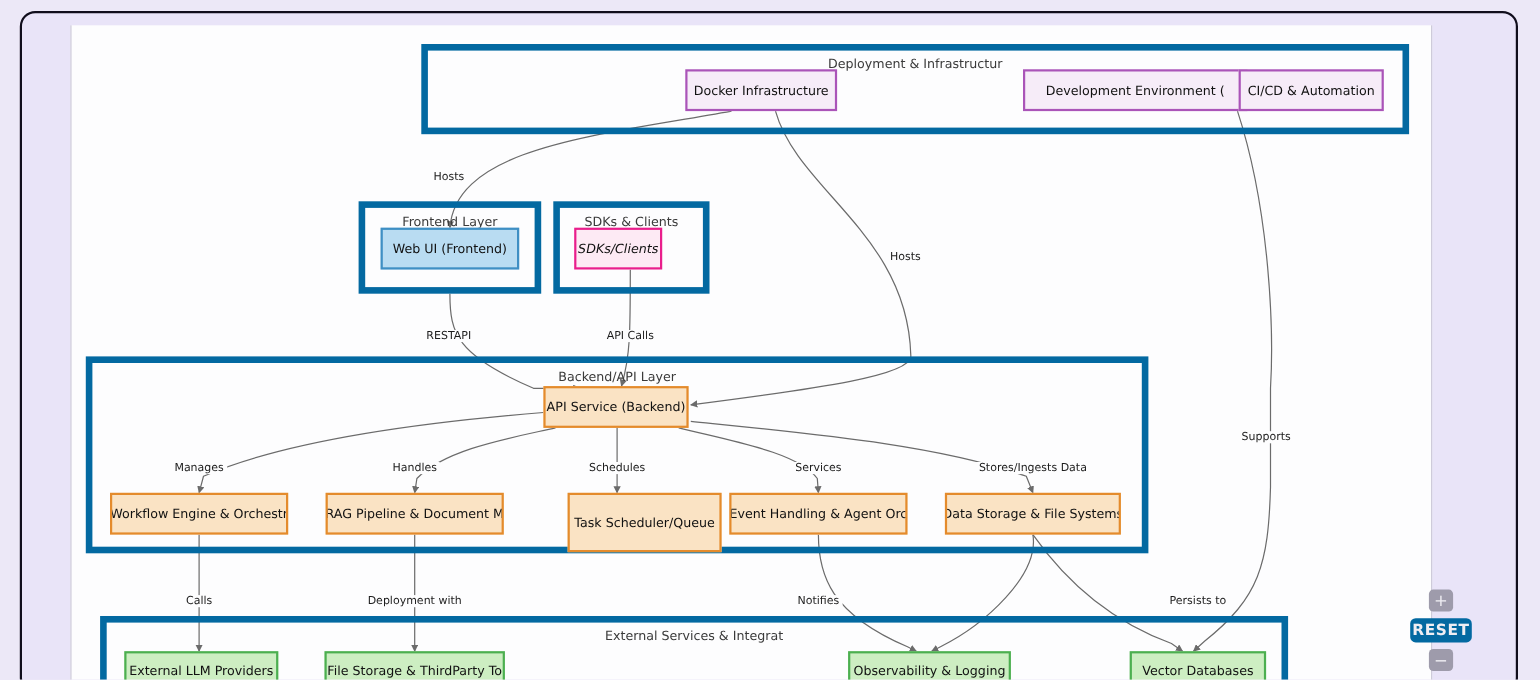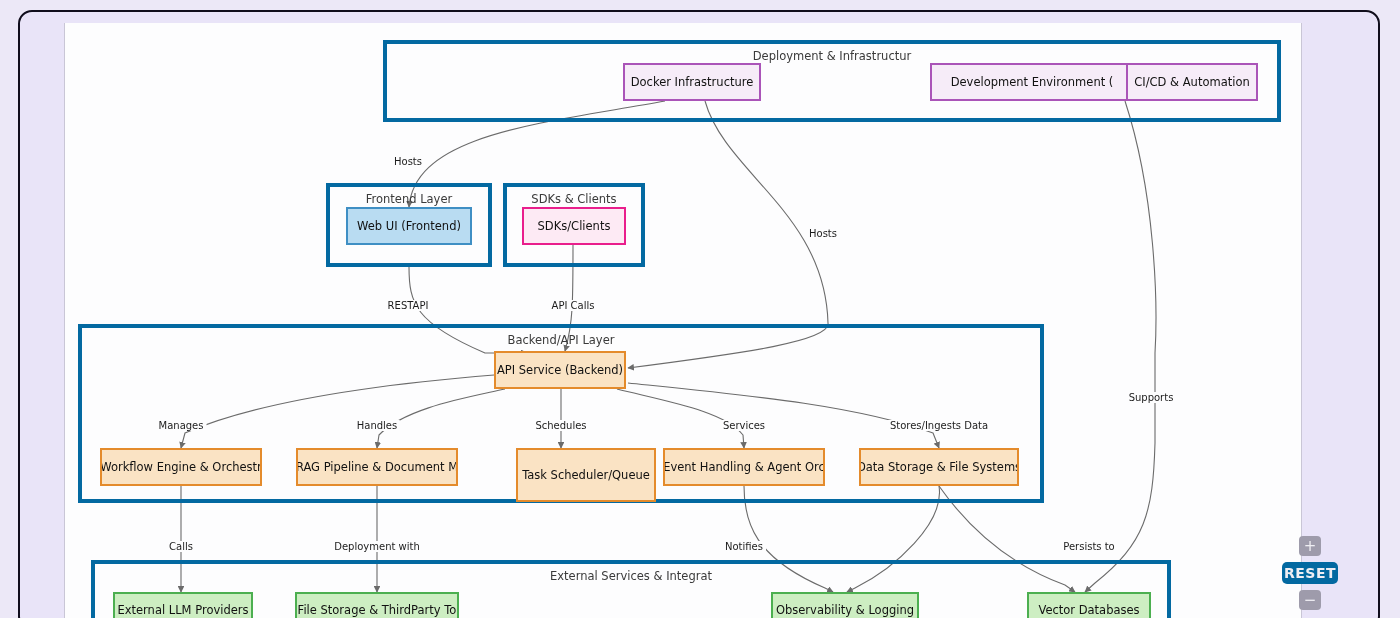--- a/index.html
+++ b/index.html
@@ -42,21 +42,21 @@
   }
   #diagram-svg {
     position: absolute;
     left: 0;
     top: 0;
   }
 
   
   .group-box {
     position: absolute;
-    border: 4px solid #0369a1;
+    border: 6px solid #0369a1;
     background: transparent;
     box-sizing: border-box;
   }
   .group-title {
     position: absolute;
     top: 5px;
     left: 0;
     width: 100%;
     text-align: center;
     font-size: 11.5px;
@@ -186,21 +186,21 @@
           </div>
           <div class="group-box" style="left: 26px; top: 537px; width: 1080px; height: 70px;">
             <div class="group-title">External Services &amp; Integrat</div>
           </div>
         </div>
       <div id="nodes-layer">
           <div class="node purple" style="left: 558px; top: 40px; width: 138px; height: 38px;">Docker Infrastructure</div>
           <div class="node purple" style="left: 865px; top: 40px; width: 204px; height: 38px;">Development Environment (</div>
           <div class="node purple" style="left: 1061px; top: 40px; width: 132px; height: 38px;">CI/CD &amp; Automation</div>
           <div class="node blue" style="left: 281px; top: 184px; width: 126px; height: 38px;">Web UI (Frontend)</div>
-          <div class="node pink" style="left: 457px; top: 184px; width: 104px; height: 38px;">SDKs/Clients</div>
+          <div class="node pink" style="left: 457px; top: 184px; width: 80px; height: 38px; font-style: italic;">SDKs/Clients</div>
           <div class="node orange" style="left: 429px; top: 328px; width: 132px; height: 38px;">API Service (Backend)</div>
           <div class="node orange" style="left: 35px; top: 425px; width: 162px; height: 38px;">Workflow Engine &amp; Orchestr</div>
           <div class="node orange" style="left: 231px; top: 425px; width: 162px; height: 38px;">RAG Pipeline &amp; Document M</div>
           <div class="node orange" style="left: 427px; top: 425px; width: 140px; height: 54px; margin-left: 24px;">Task Scheduler/Queue</div>
           <div class="node orange" style="left: 598px; top: 425px; width: 162px; height: 38px;">Event Handling &amp; Agent Orc</div>
           <div class="node orange" style="left: 794px; top: 425px; width: 160px; height: 38px;">Data Storage &amp; File Systems</div>
           <div class="node green" style="left: 48px; top: 569px; width: 140px; height: 36px;">External LLM Providers</div>
           <div class="node green" style="left: 230px; top: 569px; width: 164px; height: 36px;">File Storage &amp; ThirdParty To</div>
           <div class="node green" style="left: 706px; top: 569px; width: 148px; height: 36px;">Observability &amp; Logging</div>
           <div class="node green" style="left: 962px; top: 569px; width: 124px; height: 36px;">Vector Databases</div>

